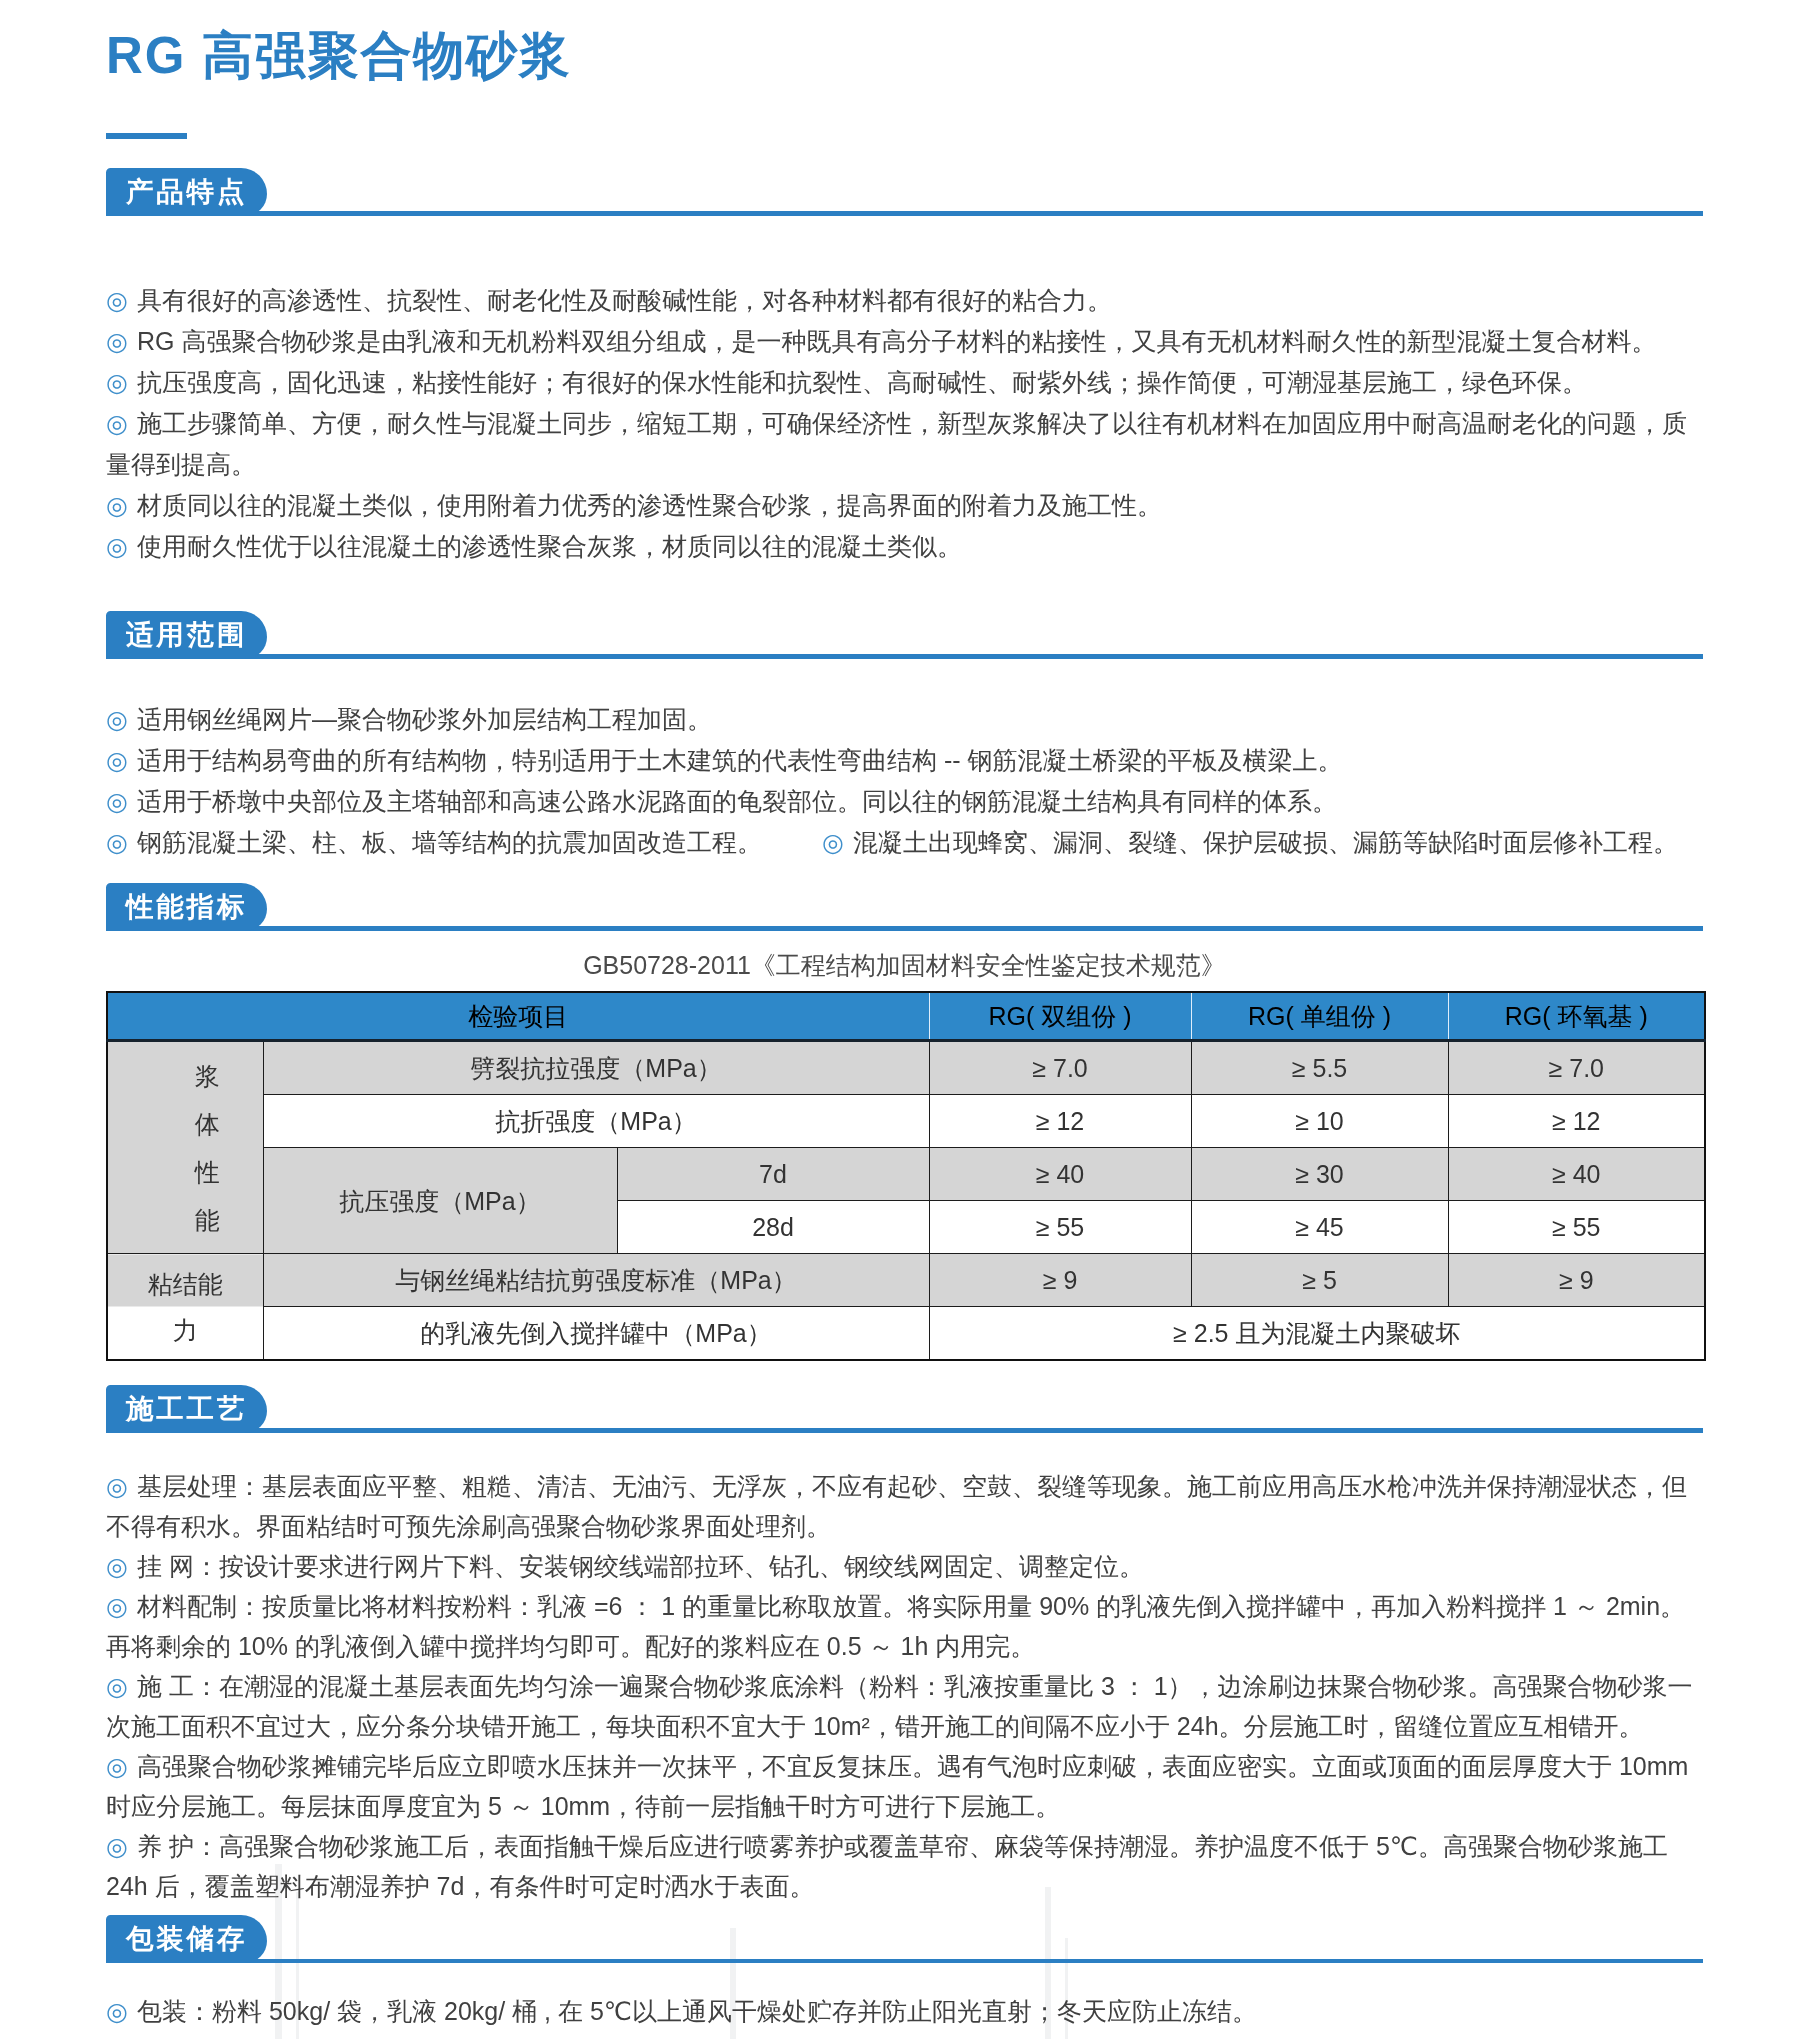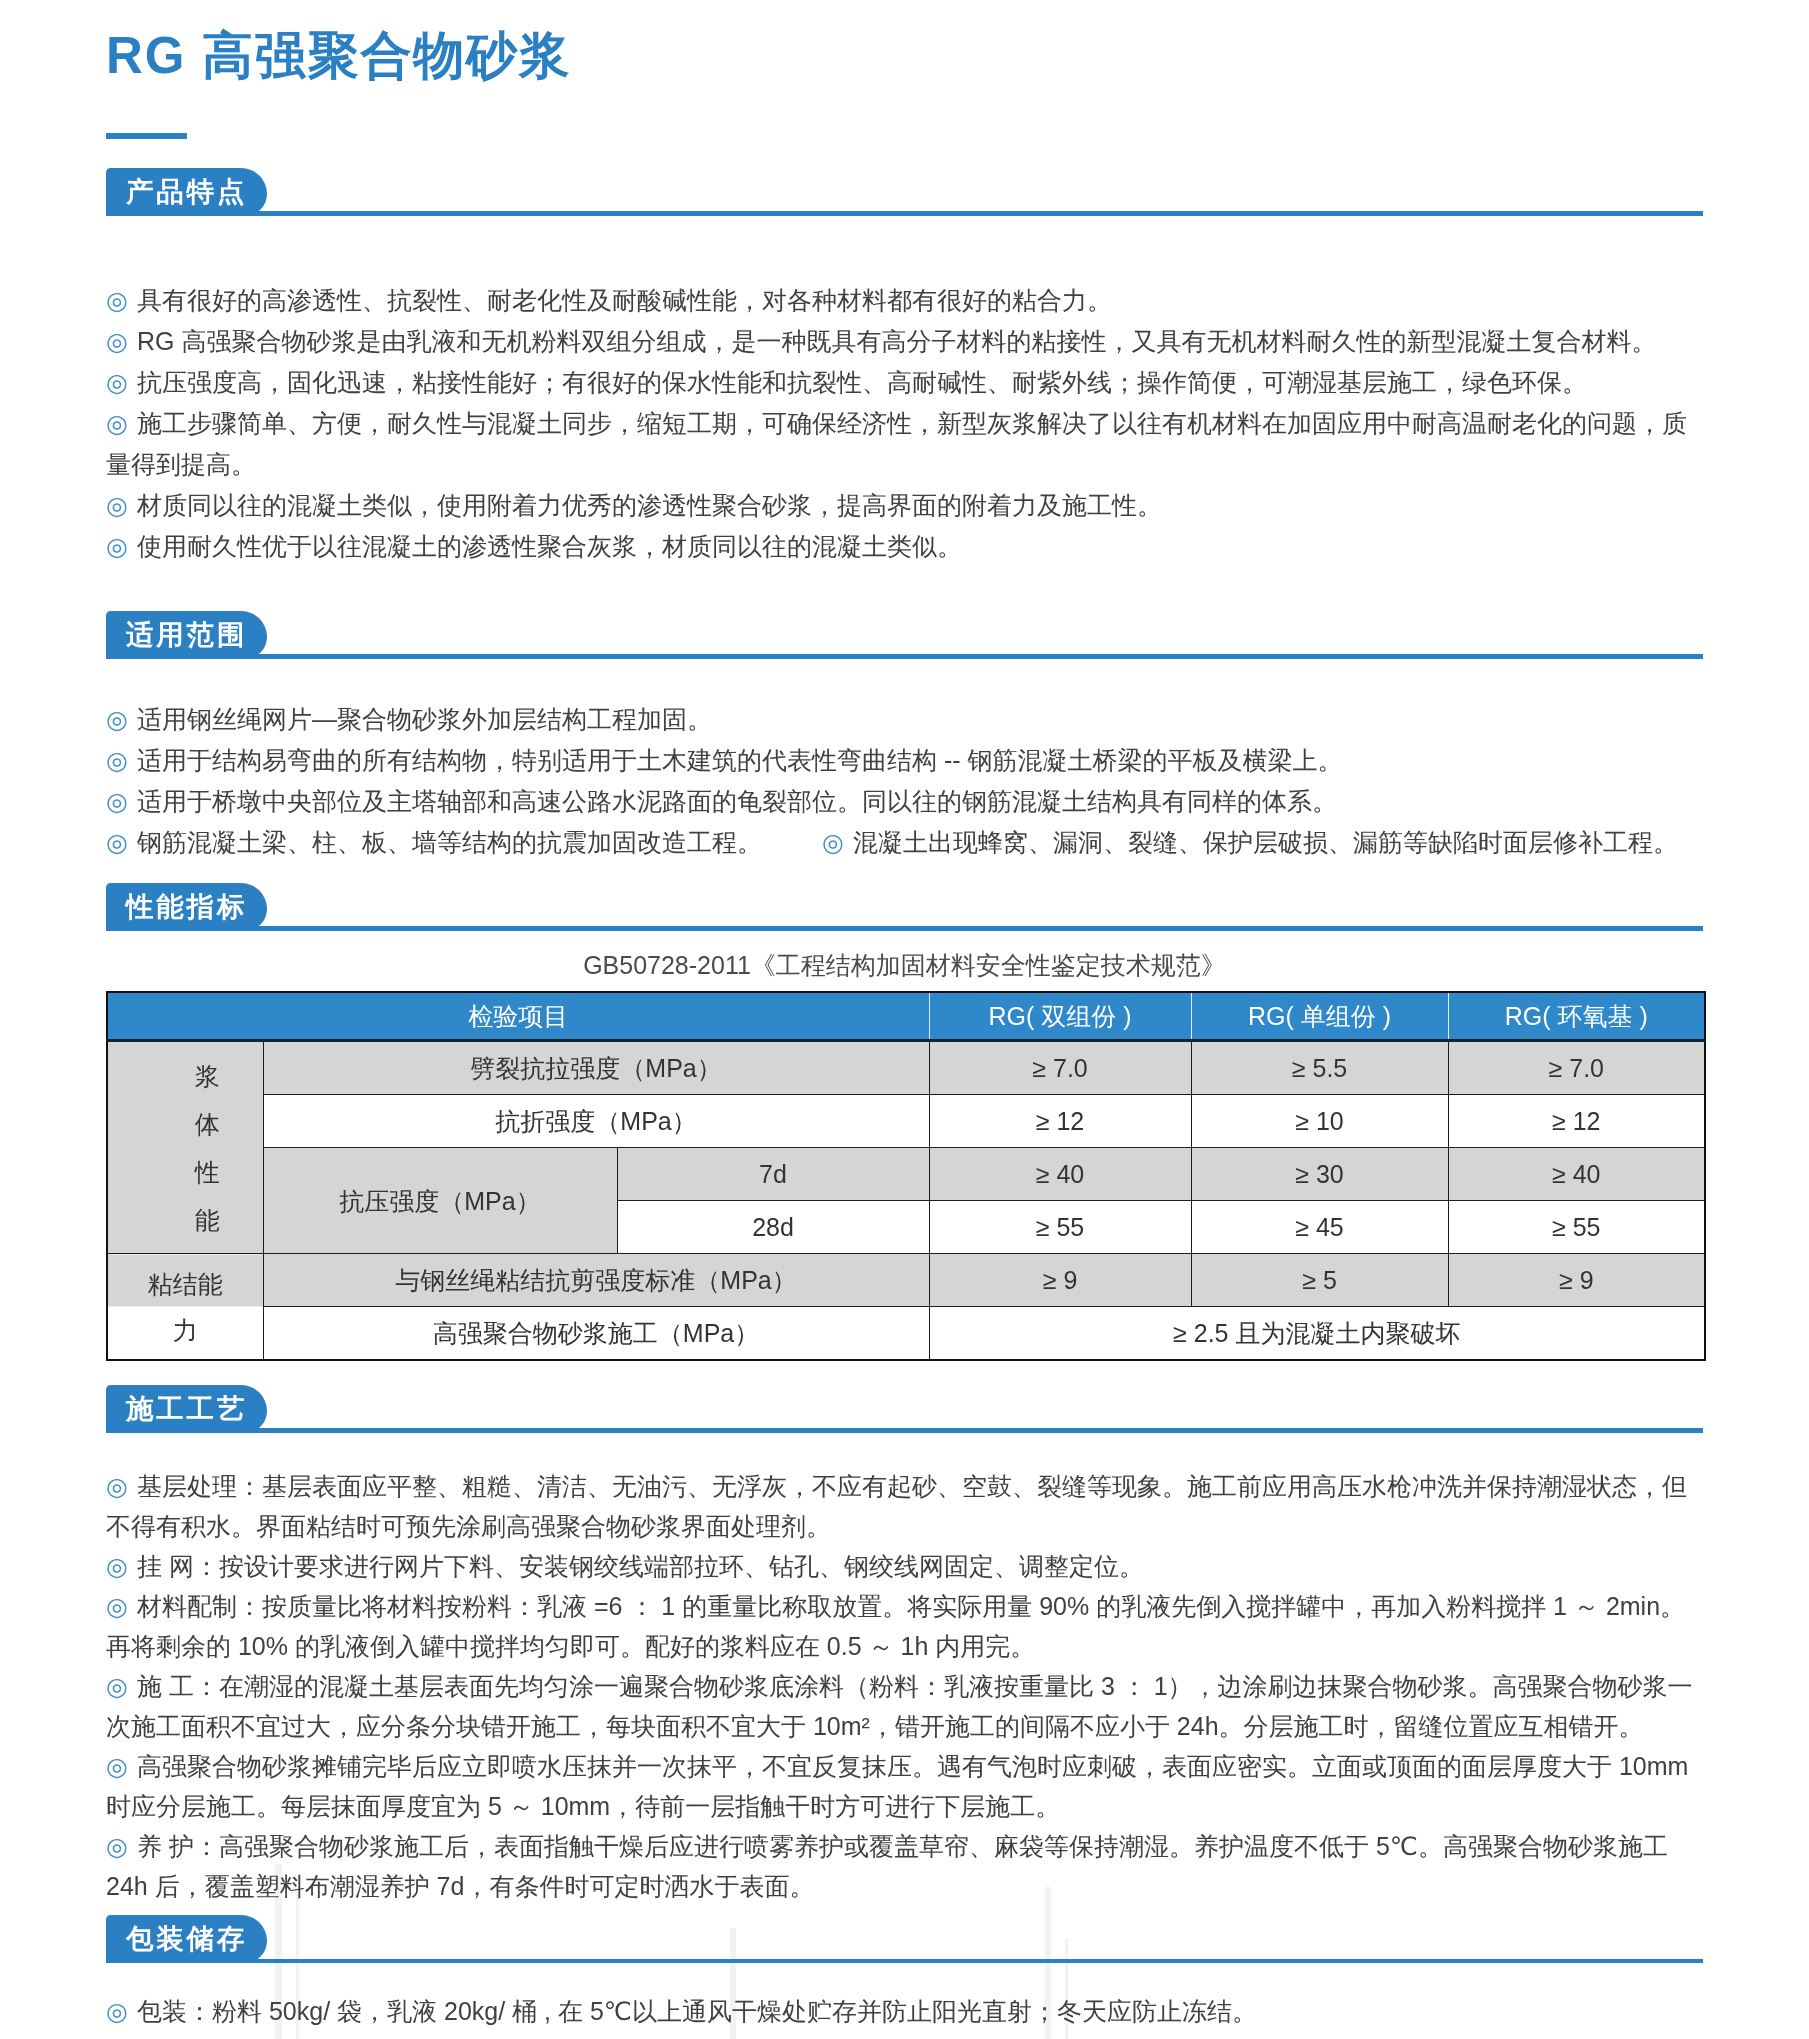--- a/index.html
+++ b/index.html
@@ -40,21 +40,21 @@
 
   
   #sec-performance{margin-top:20px;}
   .table-caption{margin-top:18.4px;text-align:center;font-size:25px;color:#4a4a4a;}
   table.perf{
     border-collapse:collapse;width:1598px;margin-top:9.2px;table-layout:fixed;
     border:2.8px solid #111111;font-size:25px;color:#333333;
   }
   table.perf td,table.perf th{border:1.8px solid #1c1c1c;text-align:center;vertical-align:middle;height:52px;padding:0 3.7px;}
   table.perf th{
-    background:#2e88c9;color:#ffffff;font-weight:normal;height:46px;
+    background:#2e88c9;color:#000000;font-weight:normal;height:46px;
     border-left:1.8px solid #dfeefb;border-right:1.8px solid #dfeefb;border-top:1.8px solid #1c1c1c;
     border-bottom:3.7px solid #16222d;
   }
   table.perf th:first-child{border-left:1.8px solid #1c1c1c;}
   table.perf th:last-child{border-right:1.8px solid #1c1c1c;}
   .col-a{width:156px;} .col-b{width:354px;} .col-c{width:312px;}
   .col-d{width:262px;} .col-e{width:257px;} .col-f{width:257px;}
   .gray{background:#d5d5d5;}
   .white{background:#ffffff;}
   .grp{background:#d5d5d5;line-height:48px;}
@@ -165,21 +165,21 @@
         <td class="white">≥ 55</td>
       </tr>
       <tr>
         <td rowspan="2" class="grp-split"><span class="vtext2">粘结能力</span></td>
         <td colspan="2" class="gray">与钢丝绳粘结抗剪强度标准（MPa）</td>
         <td class="gray">≥ 9</td>
         <td class="gray">≥ 5</td>
         <td class="gray">≥ 9</td>
       </tr>
       <tr>
-        <td colspan="2" class="white">高强聚合物砂浆施工（MPa）</td>
+        <td colspan="2" class="white">的乳液先倒入搅拌罐中（MPa）</td>
         <td colspan="3" class="white">≥ 2.5 且为混凝土内聚破坏</td>
       </tr>
     </tbody>
       </table>
   </section>
 
   <section class="sec" id="sec-process">
     <div class="sec-head">
       <div class="rule"></div>
       <span class="badge">施工工艺</span>

